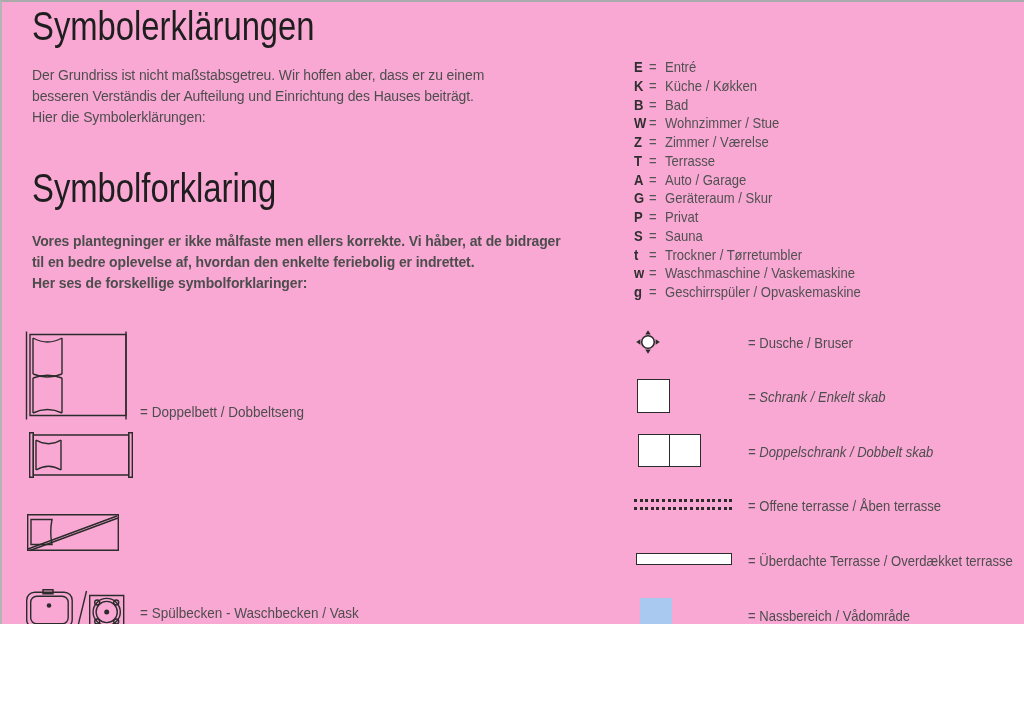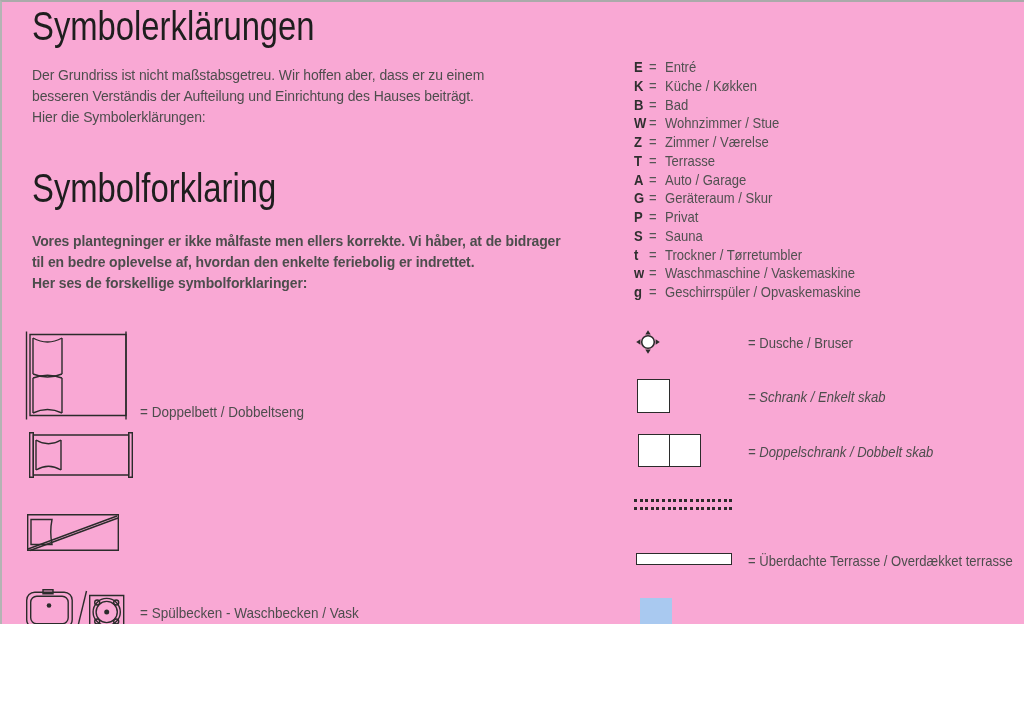--- a/index.html
+++ b/index.html
@@ -192,26 +192,32 @@
     <div class="cell"></div>
   </div>
   <div class="abs" style="left:746px;top:440px;font-style:italic;">
     <span class="lab-r cond">= Doppelschrank / Dobbelt skab</span>
   </div>
 
   <div class="abs" style="left:632px;top:497px;width:98px;">
     <div class="dotline"></div>
     <div class="dotline" style="margin-top:5px;"></div>
   </div>
+  <div class="abs" style="left:746px;top:494px;">
+    <span class="lab-r cond">= Offene terrasse / Åben terrasse</span>
+  </div>
 
   <div class="abs bar" style="left:634px;top:551px;width:96px;height:12px;"></div>
   <div class="abs" style="left:746px;top:549px;">
     <span class="lab-r cond">= Überdachte Terrasse / Overdækket terrasse</span>
   </div>
 
   <div class="abs fill-sq" style="left: 638px; top: 596px; background-color: rgb(169, 201, 240);"></div>
+  <div class="abs" style="left:746px;top:604px;">
+    <span class="lab-r cond">= Nassbereich / Vådområde</span>
+  </div>
 
   <div class="abs fill-sq" style="left: 640px; top: 651px; background-color: rgb(143, 159, 217);"></div>
   <div class="abs" style="left:782px;top:659px;">
     <span class="lab-r cond">= Spa, pool</span>
   </div>
 
 </div>
 
 </body></html>

